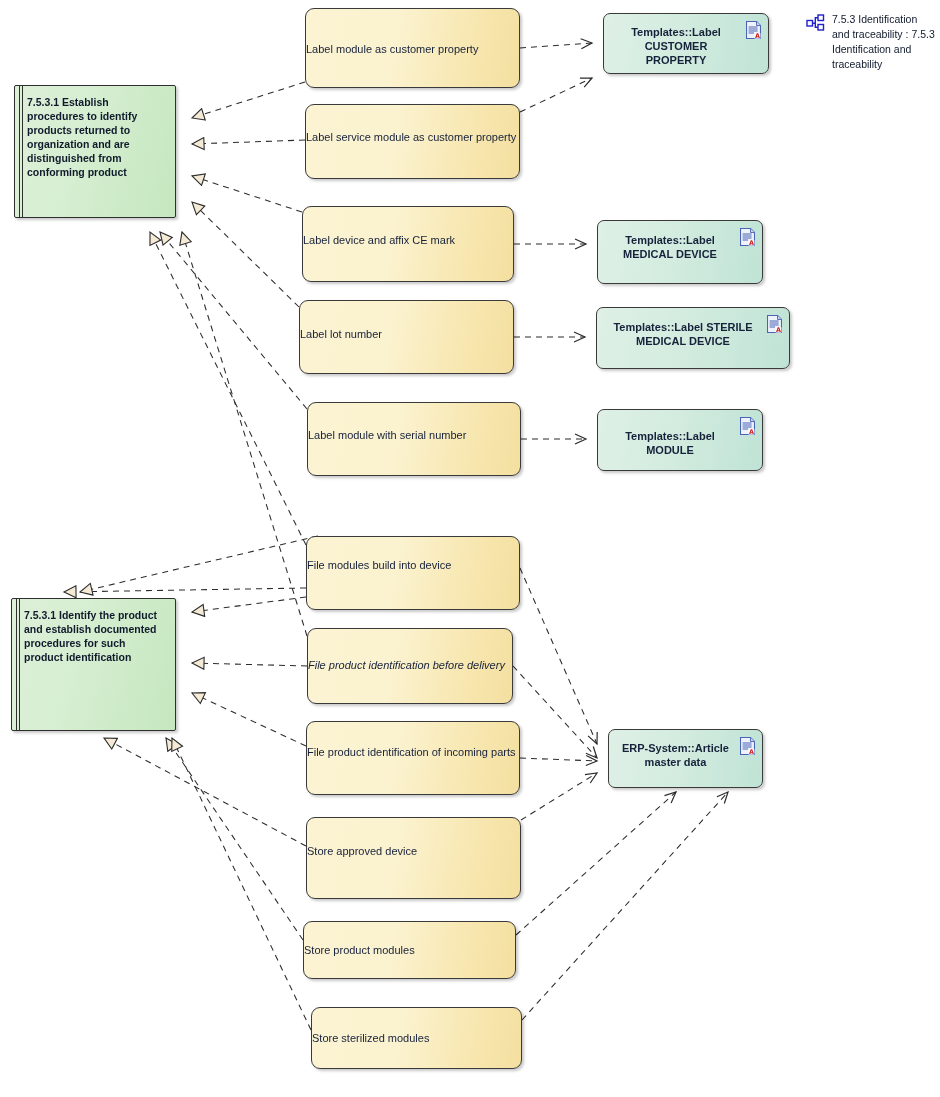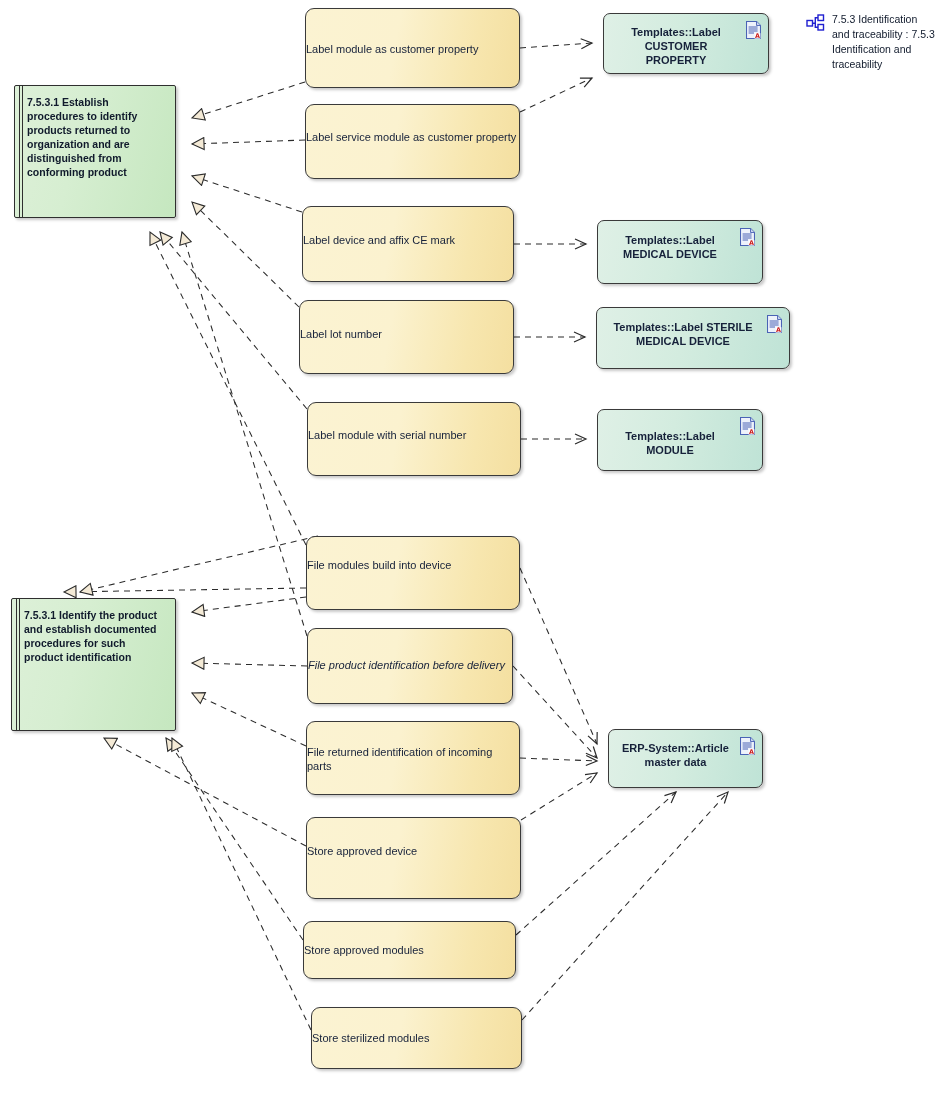--- a/index.html
+++ b/index.html
@@ -130,29 +130,29 @@
 
   <div class="node activity" style="left:306px;top:536px;width:214px;height:74px;">
     <div class="label" style="top:21px;">File modules build into device</div>
   </div>
 
   <div class="node activity" style="left:307px;top:628px;width:206px;height:76px;">
     <div class="label" style="top:29px;font-style:italic;">File product identification before delivery</div>
   </div>
 
   <div class="node activity" style="left:306px;top:721px;width:214px;height:74px;">
-    <div class="label" style="top:23px;">File returned identification of incoming parts</div>
+    <div class="label" style="top:23px;">File product identification of incoming parts</div>
   </div>
 
   <div class="node activity" style="left:306px;top:817px;width:215px;height:82px;">
     <div class="label" style="top:26px;">Store approved device</div>
   </div>
 
   <div class="node activity" style="left:303px;top:921px;width:213px;height:58px;">
-    <div class="label" style="top:21px;">Store approved modules</div>
+    <div class="label" style="top:21px;">Store product modules</div>
   </div>
 
   <div class="node activity" style="left:311px;top:1007px;width:211px;height:62px;">
     <div class="label" style="top:23px;">Store sterilized modules</div>
   </div>
 
   <div class="node artifact" style="left:595px;top:13px;width:166px;height:61px;">
     <div class="label" style="top:11px;">Templates::Label CUSTOMER PROPERTY</div>
     <svg class="doc-icon" viewBox="0 0 15 18">
       <path d="M0.5,0.5 H10.5 L14.5,4.5 V17.5 H0.5 Z" fill="#eef2fb" stroke="#4a63b5" stroke-width="1.1"></path>

